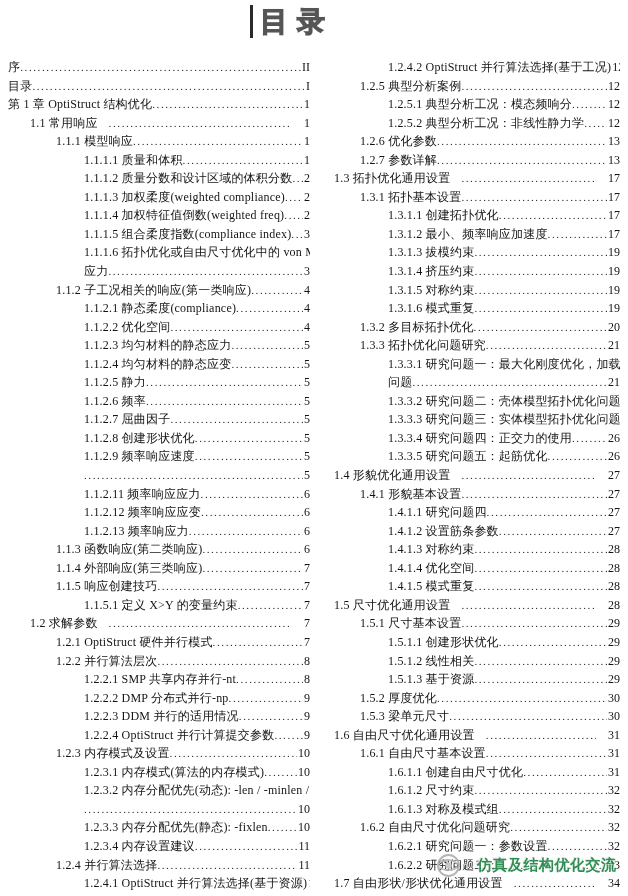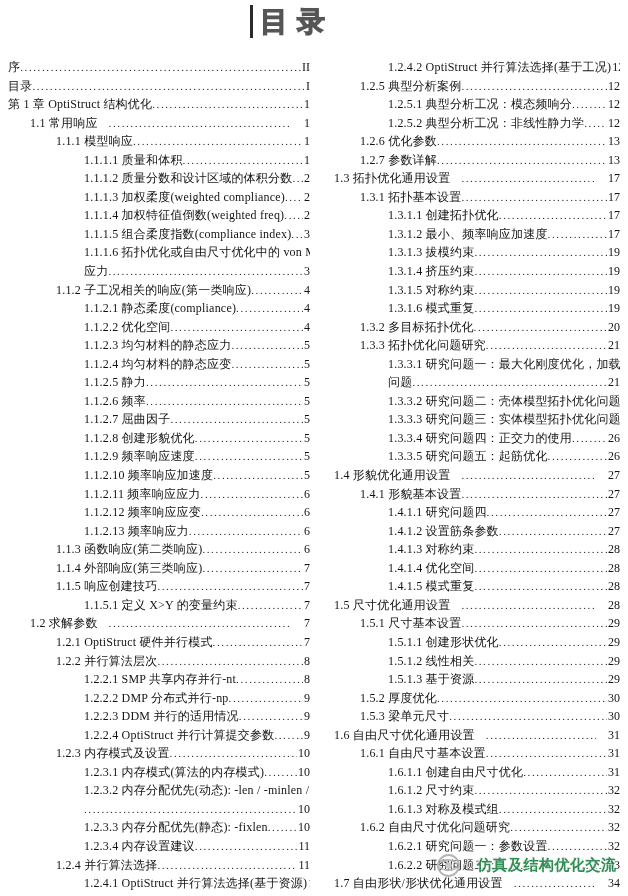--- a/index.html
+++ b/index.html
@@ -171,31 +171,30 @@
       <span class="toc-text">1.1.2.6 频率</span>
       <span class="toc-dots"></span>
       <span class="toc-page">5</span>
     </div>
     <div class="toc-row lvl3">
       <span class="toc-text">1.1.2.7 屈曲因子</span>
       <span class="toc-dots"></span>
       <span class="toc-page">5</span>
     </div>
     <div class="toc-row lvl3">
-      <span class="toc-text">1.1.2.8 创建形貌优化</span>
+      <span class="toc-text">1.1.2.8 创建形状优化</span>
       <span class="toc-dots"></span>
       <span class="toc-page">5</span>
     </div>
     <div class="toc-row lvl3">
       <span class="toc-text">1.1.2.9 频率响应速度</span>
       <span class="toc-dots"></span>
       <span class="toc-page">5</span>
     </div>
     <div class="toc-row lvl3">
-      <span class="toc-text">1.1.2.10 频率响应加速度</span>
       <span class="toc-dots"></span>
       <span class="toc-page">5</span>
     </div>
     <div class="toc-row lvl3">
       <span class="toc-text">1.1.2.11 频率响应应力</span>
       <span class="toc-dots"></span>
       <span class="toc-page">6</span>
     </div>
     <div class="toc-row lvl3">
       <span class="toc-text">1.1.2.12 频率响应应变</span>

